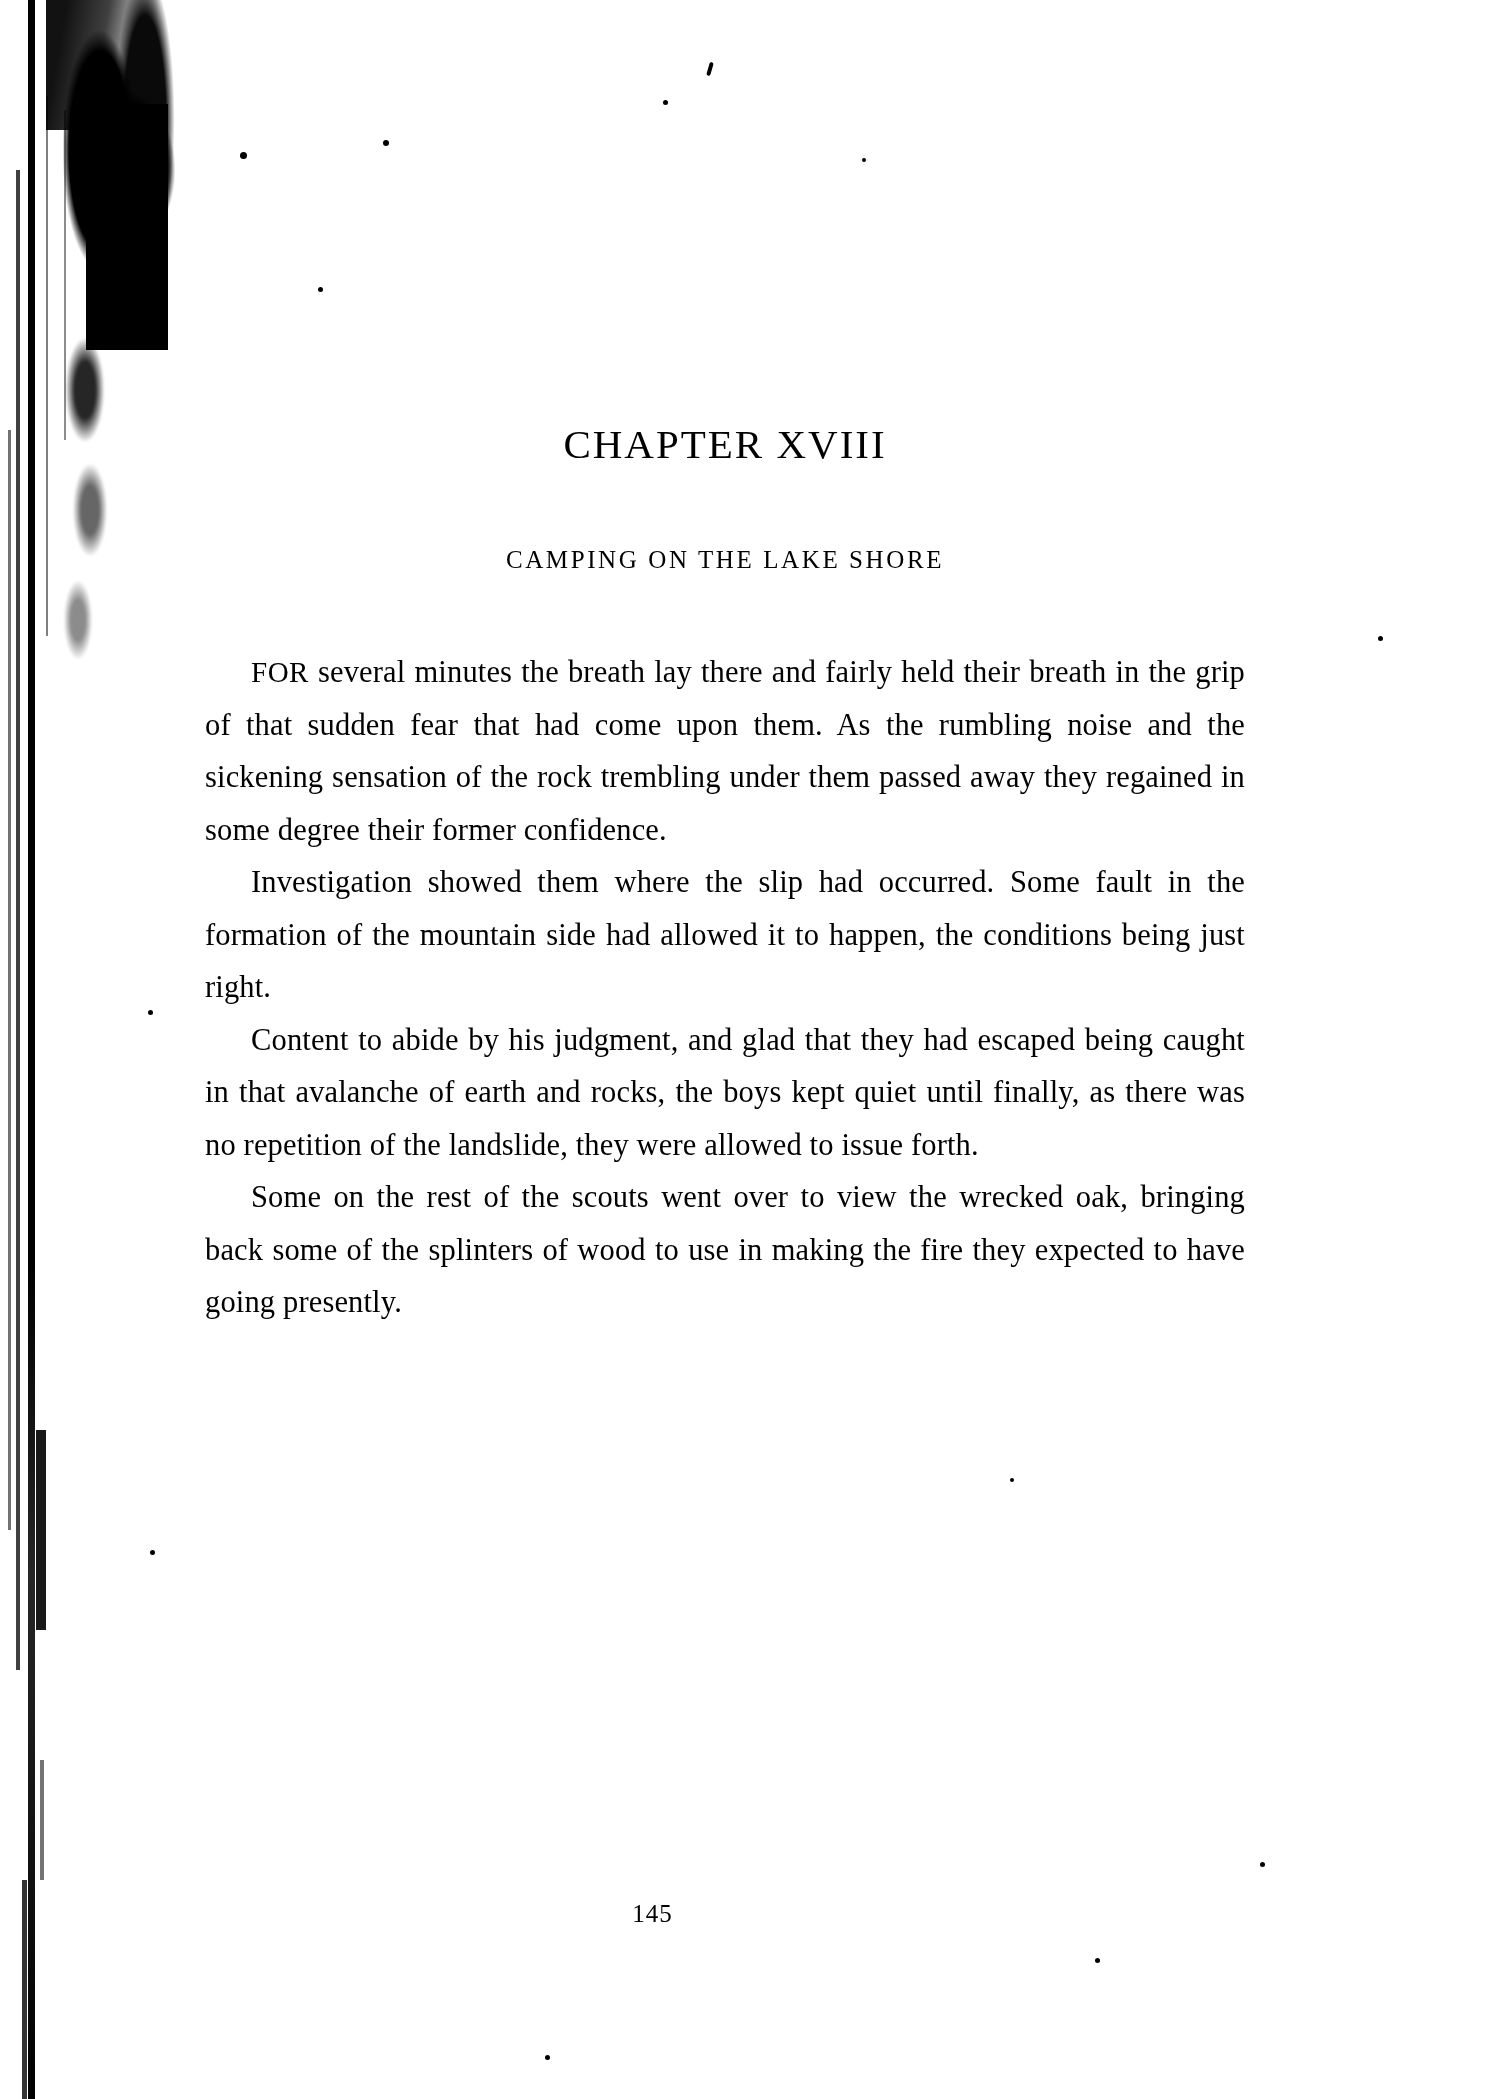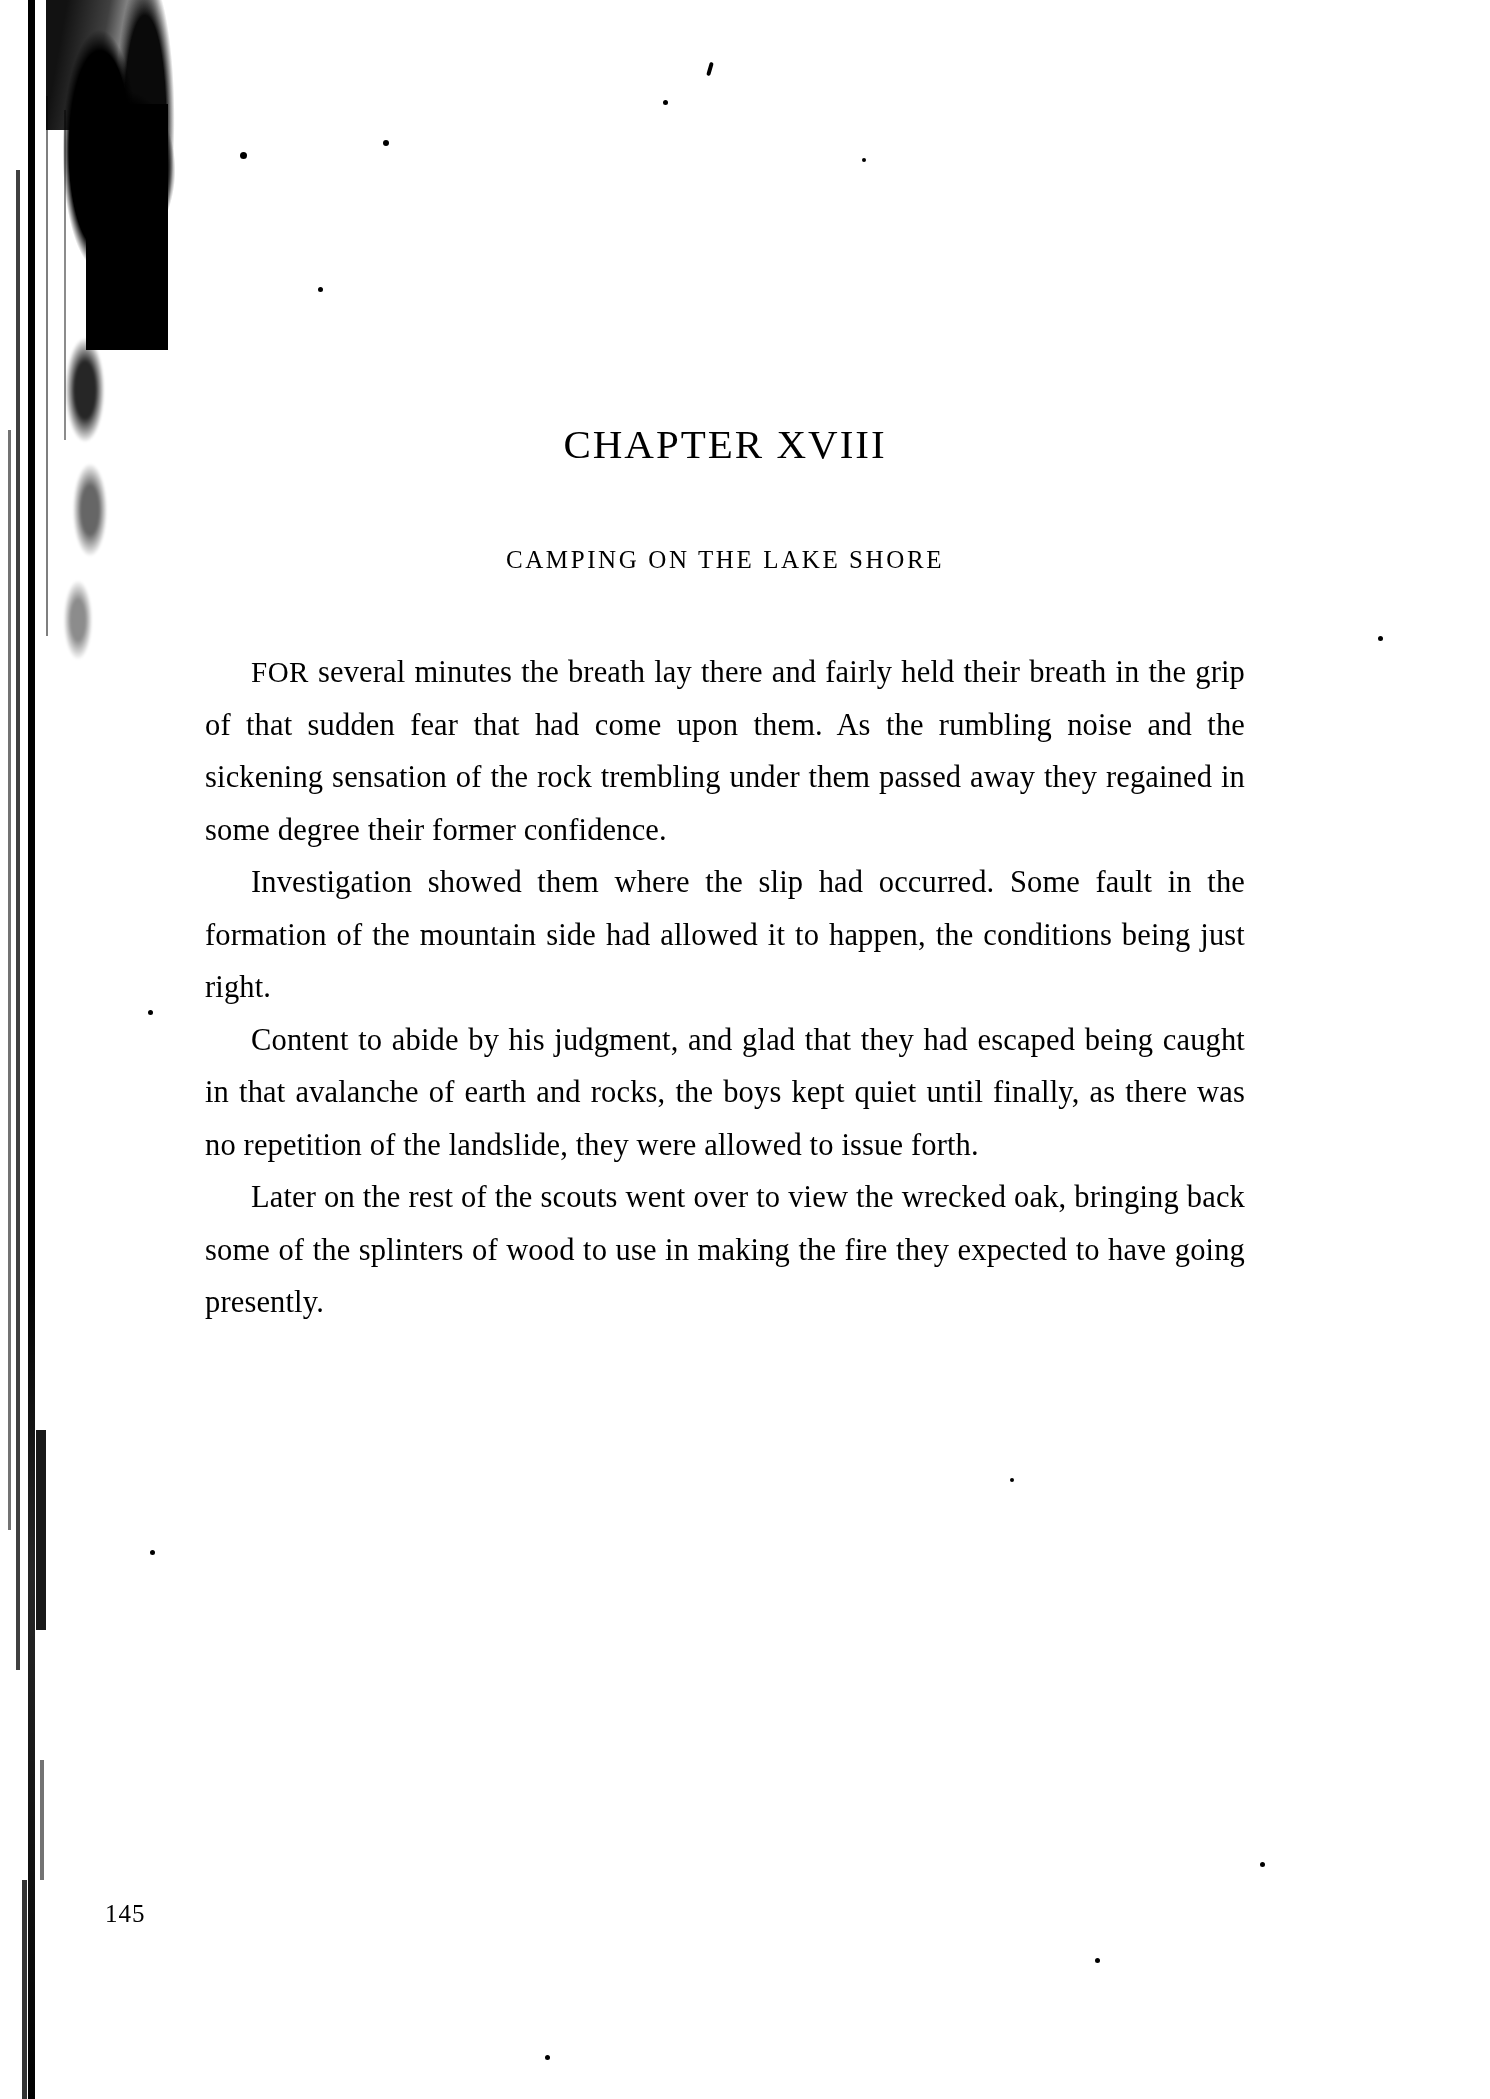--- a/index.html
+++ b/index.html
@@ -130,21 +130,21 @@
   }
   .smallcaps {
     font-size: 29px;
     letter-spacing: 0.5px;
   }
   .page-number {
     position: absolute;
     left: 0;
     right: 0;
     top: 1900px;
-    text-align: left;
+    text-align: center;
     font-size: 25px;
     letter-spacing: 1px;
     font-family: "Liberation Serif", serif;
   }
   .pn-inner {
     display: inline-block;
     margin-left: 105px;
   }
 </style>
 </head>
@@ -188,20 +188,20 @@
 
     <h2 class="chapter-subtitle">CAMPING ON THE LAKE SHORE</h2>
 
     <p class="body-par first"><span class="smallcaps">FOR</span><span> several minutes the breath lay there and fairly held their breath in the grip of that sudden fear that had come upon them.  As the rumbling noise and the sickening sensation of the rock trembling under them passed away they regained in some degree their former confidence.</span></p>
 
 
     <p class="body-par">Investigation showed them where the slip had occurred.  Some fault in the formation of the mountain side had allowed it to happen, the conditions being just right.</p>
 
     <p class="body-par">Content to abide by his judgment, and glad that they had escaped being caught in that avalanche of earth and rocks, the boys kept quiet until finally, as there was no repetition of the landslide, they were allowed to issue forth.</p>
 
-    <p class="body-par">Later on the rest of the scouts went over to view the wrecked oak, bringing back some of the splinters of wood to use in making the fire they expected to have going presently.</p>
+    <p class="body-par">Some on the rest of the scouts went over to view the wrecked oak, bringing back some of the splinters of wood to use in making the fire they expected to have going presently.</p>
 
   </div>
 
   <div class="page-number">
     <span class="pn-inner">145</span>
   </div>
 </div>
 
 </body></html>

